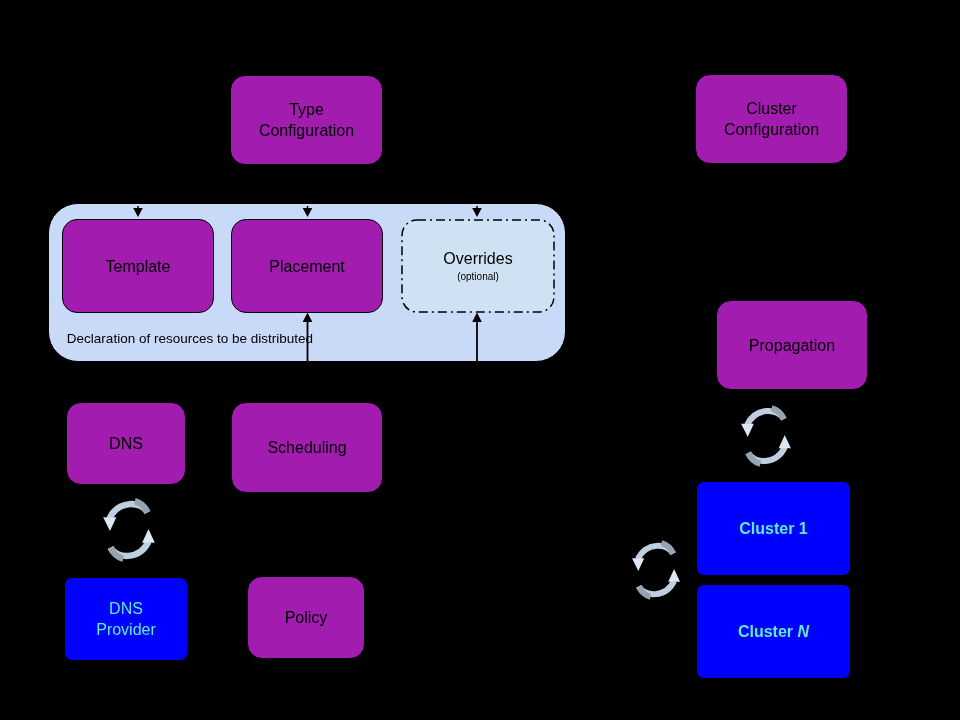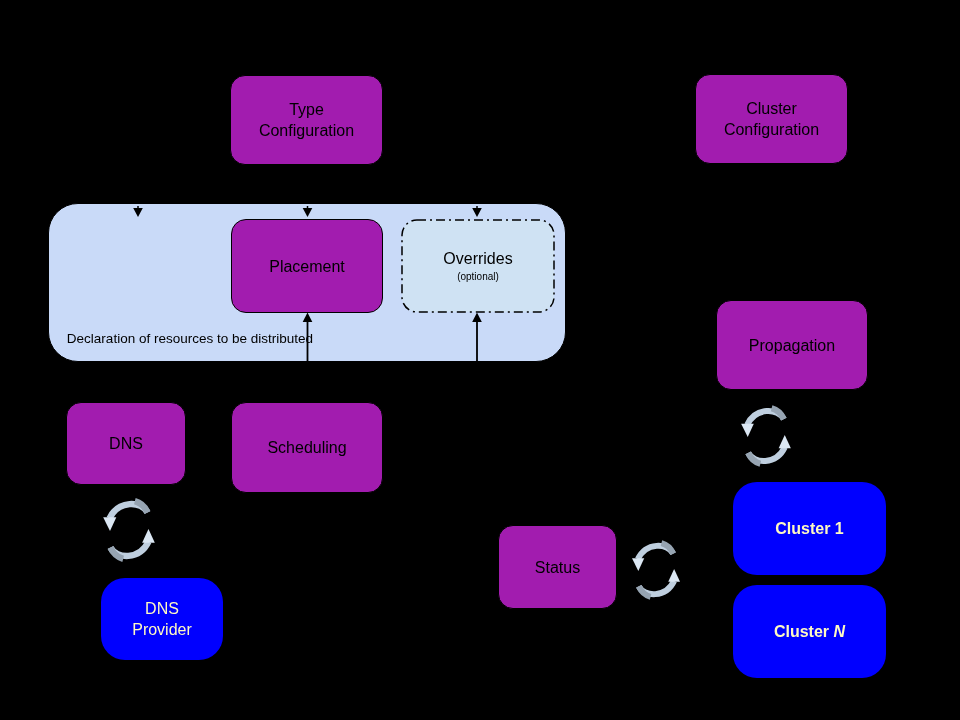--- a/index.html
+++ b/index.html
@@ -17,23 +17,22 @@
   .group {
     position: absolute; left: 48px; top: 203px; width: 518px; height: 159px;
     background: #c9daf8; border: 1px solid #000; border-radius: 30px;
     box-sizing: border-box;
   }
   .caption {
     position: absolute; left: 58px; top: 331px; width: 255px;
     color: #000; font-size: 13.5px; line-height: 15px; text-align: right;
   }
   .blue {
-    background: #0000ff; border: none; color: #fef9c3; font-weight: bold;
-    border-radius: 24px;
-    margin-left: 36px;
+    background: #0000ff; border: none; color: #5eead4; font-weight: bold;
+    border-radius: 7px;
   }
   .blue.regular { font-weight: normal; }
   .overlay, .syncicon { position: absolute; pointer-events: none; }
   .overlay { left: 0; top: 0; }
   .node.ovr { background: transparent; border: none; }
   .ovr-border { position: absolute; left: 0; top: 0; width: 100%; height: 100%; }
   .ovr-text { position: relative; z-index: 1; }
   .ovr-sub { font-size: 10px; line-height: 16px; }
   .hidden-defs { position: absolute; width: 0; height: 0; }
   i { font-style: italic; }
@@ -73,20 +72,23 @@
   <div class="node" style="left:230px; top:75px; width:153px; height:90px;">
     <span>Type</span>
     <span>Configuration</span>
   </div>
 
   <div class="node" style="left:695px; top:74px; width:153px; height:90px;">
     <span>Cluster</span>
     <span>Configuration</span>
   </div>
 
+  <div class="node" style="left:62px; top:219px; width:152px; height:94px;">
+    <span>Template</span>
+  </div>
 
   <div class="node" style="left:231px; top:219px; width:152px; height:94px;">
     <span>Placement</span>
   </div>
 
   <div class="node ovr" style="left:401px; top:219px; width:154px; height:94px;">
     <svg class="ovr-border" viewBox="0 0 154 94" preserveAspectRatio="none">
       <rect x="1" y="1" width="152" height="92" rx="15" fill="#cfe2f3" stroke="#000" stroke-width="1.5" stroke-dasharray="9 4 2 4"></rect>
     </svg>
     <div class="ovr-text">
@@ -105,32 +107,32 @@
 
   <svg class="syncicon" style="left:96px; top:492px;" width="66" height="76" viewBox="0 0 64 78">
     <use href="#sync-sym"></use>
   </svg>
 
   <div class="node blue regular" style="left:65px; top:578px; width:122px; height:82px;">
     <span>DNS</span>
     <span>Provider</span>
   </div>
 
+  <div class="node" style="left:247px; top:576px; width:118px; height:83px;">
+    <span>Policy</span>
+  </div>
 
   <div class="node" style="left:716px; top:300px; width:152px; height:90px;">
     <span>Propagation</span>
   </div>
 
   <svg class="syncicon" style="left:736px; top:398px;" width="60" height="76" viewBox="0 0 64 78">
     <use href="#sync-sym"></use>
   </svg>
 
-  <div class="node" style="left:498px; top:525px; width:119px; height:84px;">
-    <span>Status</span>
-  </div>
 
   <svg class="syncicon" style="left:627px; top:533px;" width="58" height="74" viewBox="0 0 64 78">
     <use href="#sync-sym"></use>
   </svg>
 
   <div class="node blue" style="left:697px; top:482px; width:153px; height:93px;">
     <span>Cluster 1</span>
   </div>
 
   <div class="node blue" style="left:697px; top:585px; width:153px; height:93px;">

